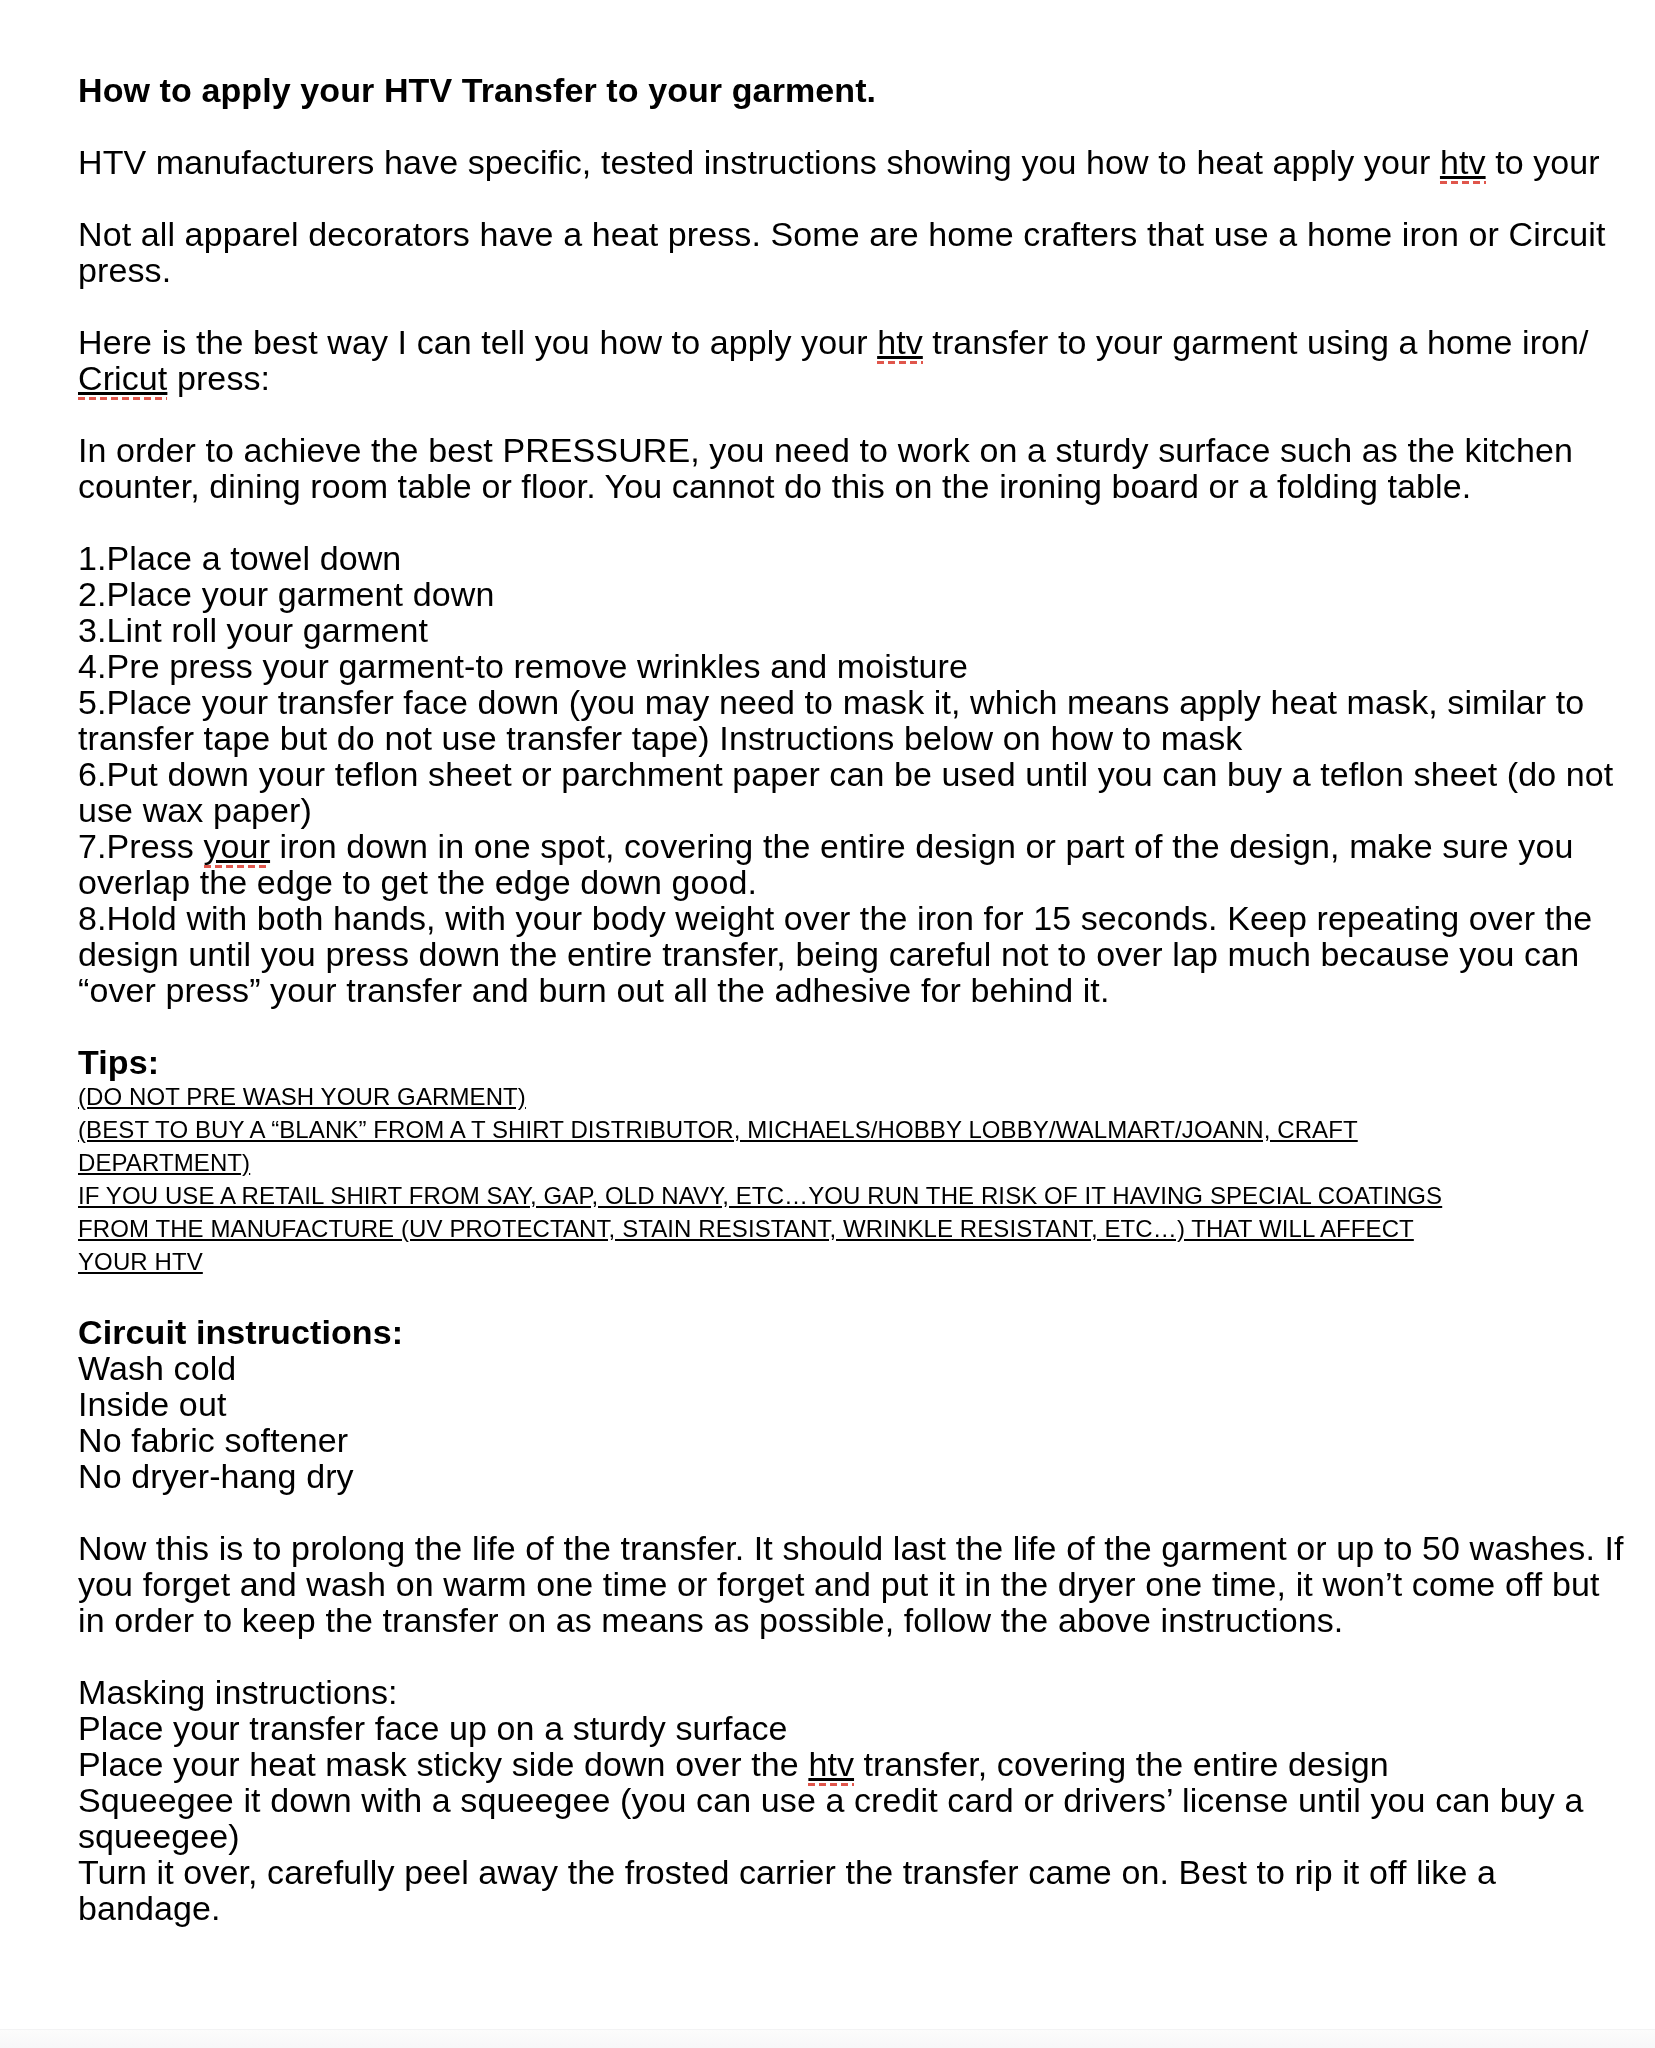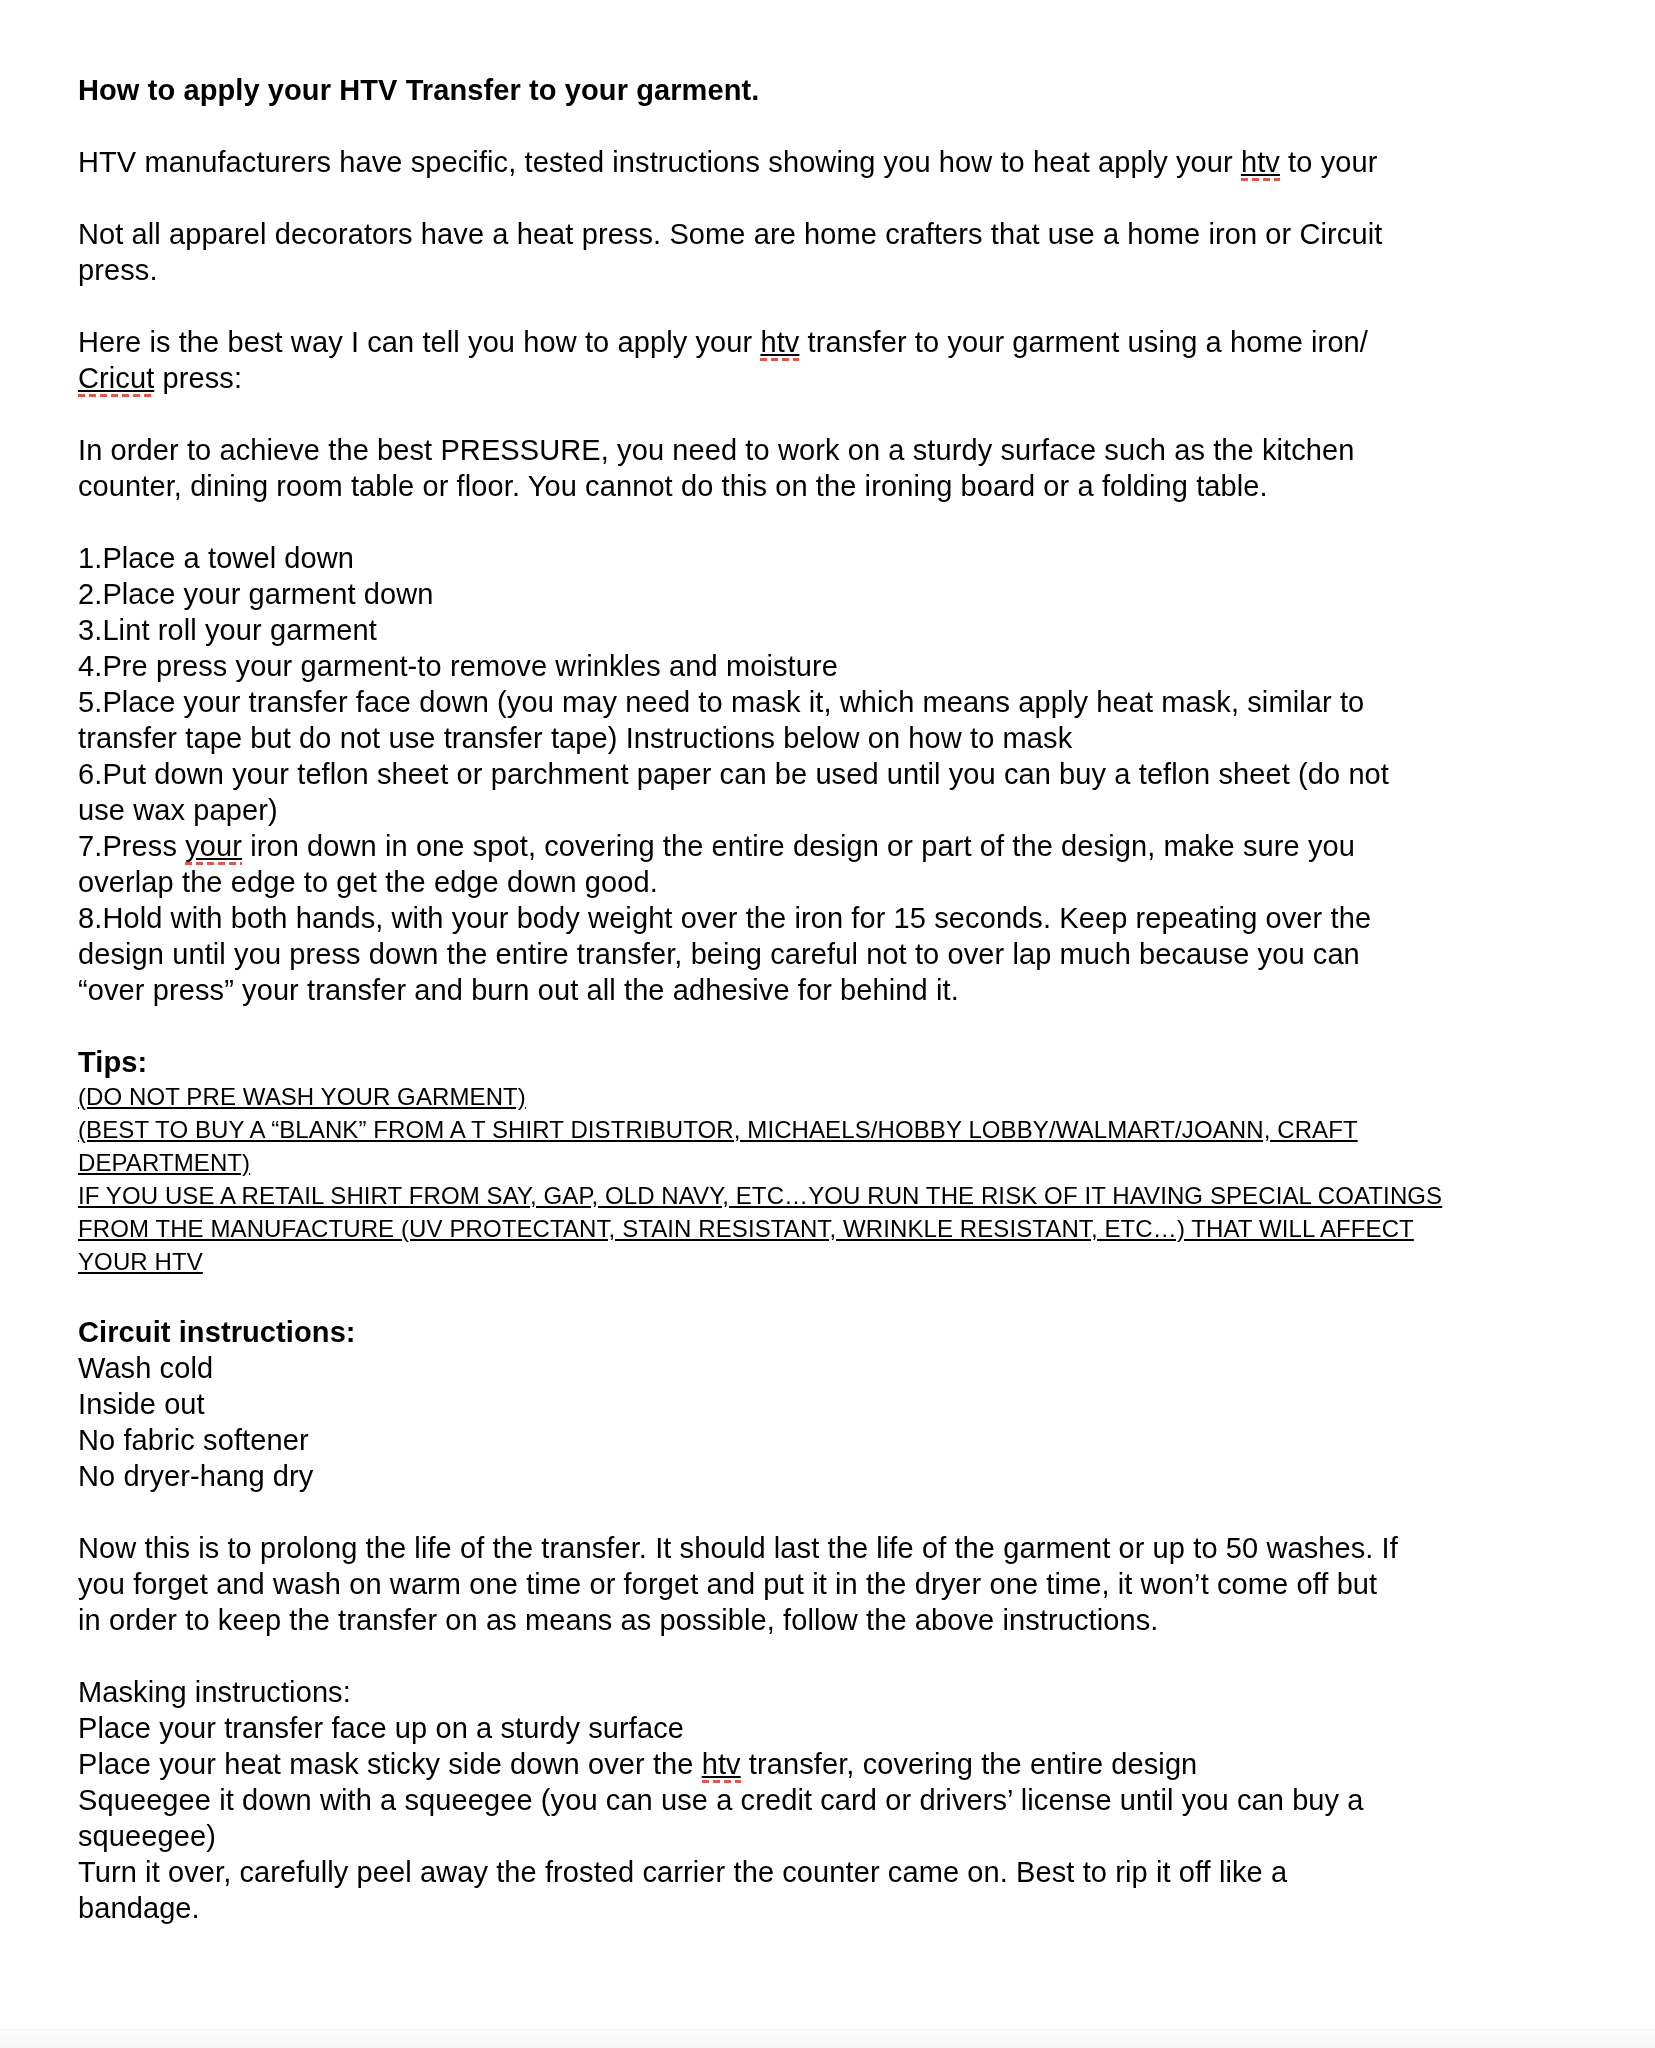--- a/index.html
+++ b/index.html
@@ -18,21 +18,21 @@
   .page {
     position: absolute;
     top: 0; left: 0; right: 0; bottom: 0;
     background: #ffffff;
   }
   .content {
     padding: 72px 40px 0 78px;
   }
   
   .l {
-    font-size: 29px;
+    font-size: 34px;
     line-height: 36px;
     height: 36px;
     white-space: pre;
     letter-spacing: 0.1px;
   }
   
   .blank { height: 36px; }
   
   .b { font-weight: bold; }
   
@@ -121,19 +121,19 @@
     <div class="l">Now this is to prolong the life of the transfer. It should last the life of the garment or up to 50 washes. If</div>
     <div class="l">you forget and wash on warm one time or forget and put it in the dryer one time, it won’t come off but</div>
     <div class="l">in order to keep the transfer on as means as possible, follow the above instructions.</div>
     <div class="blank"></div>
 
     <div class="l">Masking instructions:</div>
     <div class="l">Place your transfer face up on a sturdy surface</div>
     <div class="l"><span>Place your heat mask sticky side down over the </span><span class="spell">htv</span><span> transfer, covering the entire design</span></div>
     <div class="l">Squeegee it down with a squeegee (you can use a credit card or drivers’ license until you can buy a</div>
     <div class="l">squeegee)</div>
-    <div class="l">Turn it over, carefully peel away the frosted carrier the counter came on. Best to rip it off like a</div>
+    <div class="l">Turn it over, carefully peel away the frosted carrier the transfer came on. Best to rip it off like a</div>
     <div class="l">bandage.</div>
 
   </div>
 
   <div class="bottom-bar"></div>
 </div>
 
 </body></html>

